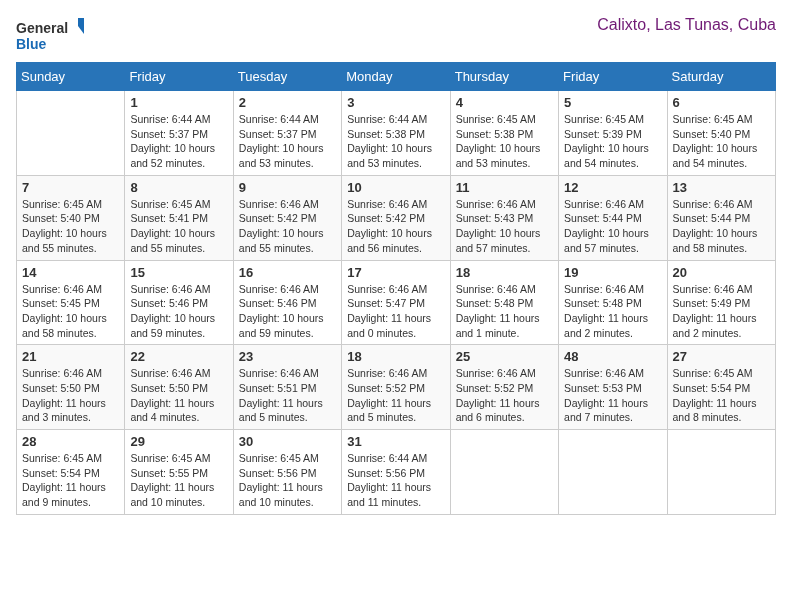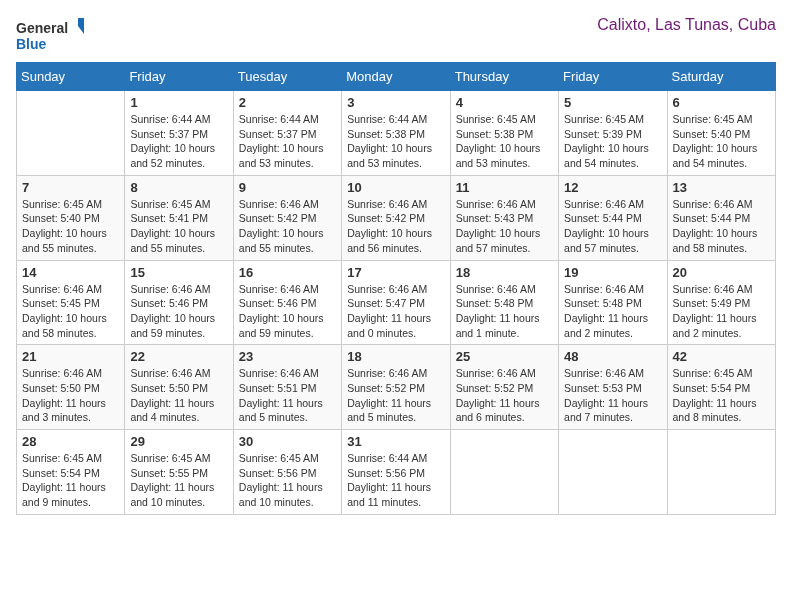--- a/index.html
+++ b/index.html
@@ -220,21 +220,21 @@
         </td>
         <td>
           <span class="day-number">25</span>
           <div class="cell-info">Sunrise: 6:46 AM<br>Sunset: 5:52 PM<br>Daylight: 11 hours<br>and 6 minutes.</div>
         </td>
         <td>
           <span class="day-number">48</span>
           <div class="cell-info">Sunrise: 6:46 AM<br>Sunset: 5:53 PM<br>Daylight: 11 hours<br>and 7 minutes.</div>
         </td>
         <td>
-          <span class="day-number">42</span>
+          <span class="day-number">27</span>
           <div class="cell-info">Sunrise: 6:45 AM<br>Sunset: 5:54 PM<br>Daylight: 11 hours<br>and 8 minutes.</div>
         </td>
       </tr>
       <tr>
         <td>
           <span class="day-number">28</span>
           <div class="cell-info">Sunrise: 6:45 AM<br>Sunset: 5:54 PM<br>Daylight: 11 hours<br>and 9 minutes.</div>
         </td>
         <td>
           <span class="day-number">29</span>

